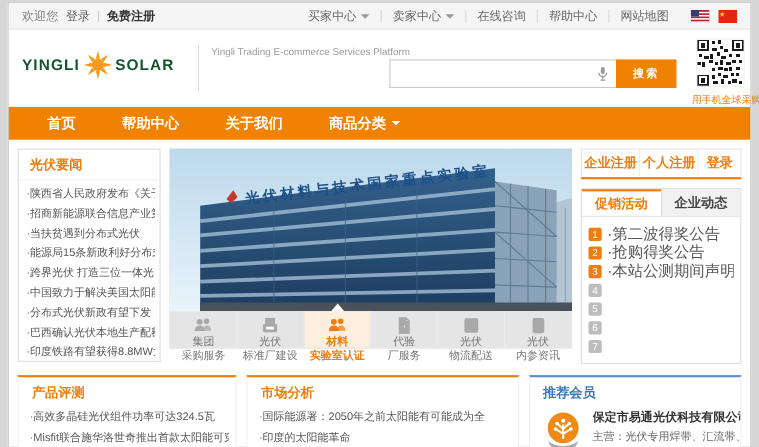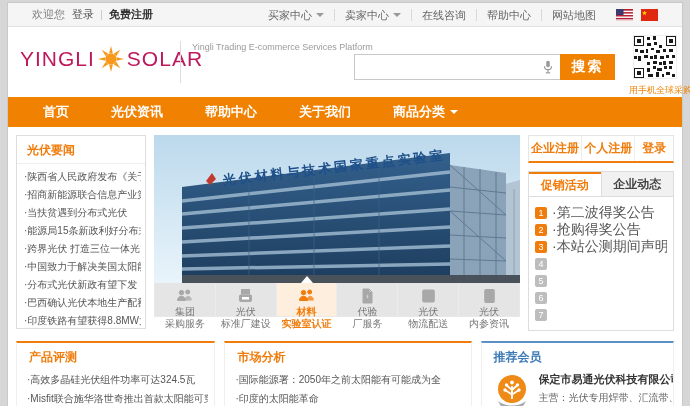--- a/index.html
+++ b/index.html
@@ -1,46 +1,46 @@
 <!DOCTYPE html>
 <html><head>
 <meta charset="utf-8">
 <style>
   * { margin:0; padding:0; box-sizing:border-box; }
   html,body { width:690px; height:406px; overflow:hidden; background:#d6d6d6;
     font-family:"Liberation Sans","DejaVu Sans",sans-serif; }
   .page { position:absolute; left:7px; top:2px; width:676px; height:404px; background:#fff; border:1px solid #c9c9c9; border-bottom:none; }
 
   
-  .topbar { height:24px; background:#f5f5f5; border-bottom:1px solid #e2e2e2; display:flex; justify-content:space-between; align-items:center; font-size:11px; color:#808080; padding:0 24px; }
+  .topbar { height:24px; background:#f5f5f5; border-bottom:1px solid #e2e2e2; display:flex; justify-content:space-between; align-items:center; font-size:11px; color:#808080; padding:0 12px; }
   .tb-left { display:flex; align-items:center; gap:7px; }
   .tb-link { color:#555; text-decoration:none; cursor:pointer; }
   .tb-link.strong { color:#333; font-weight:bold; }
   .tb-sep { width:1px; height:10px; background:#ccc; }
   .tb-right { display:flex; align-items:center; }
   .tb-item { color:#666; text-decoration:none; cursor:pointer; padding:0 10px; display:flex; align-items:center; gap:4px; border-left:1px solid #d8d8d8; line-height:12px; }
   .tb-item:first-child { border-left:none; }
   .caret { width:0; height:0; border-left:4px solid transparent; border-right:4px solid transparent; border-top:4px solid #999; display:inline-block; }
   .flags { display:flex; gap:8px; margin-left:10px; }
   .flag { cursor:pointer; display:inline-flex; }
 
   
   .header { height:70px; position:relative; background:#fff; }
   .logo { position:absolute; left:12px; top:18px; display:flex; align-items:center; cursor:pointer; }
-  .logo-txt { color:#be185d; font-weight:normal; font-size:21px; letter-spacing:1px; }
+  .logo-txt { color:#14532d; font-weight:bold; font-size:14px; letter-spacing:1px; }
   .sun { margin:0 2px; display:inline-flex; }
   .logo-div { position:absolute; left:172px; top:14px; width:1px; height:42px; background:#ddd; }
   .titleblock { position:absolute; left:184px; top:12px; }
   .site-title { color:#2b7cba; font-size:21px; font-weight:bold; letter-spacing:1px; }
   .site-sub { color:#9b9b9b; font-size:9px; margin-top:3px; }
   .search { position:absolute; left:346px; top:27px; display:flex; }
   .search-input-wrap { position:relative; }
   .search-input { width:206px; height:26px; border:1px solid #c9c9c9; border-right:none; padding:0 24px 0 8px; font-size:12px; outline:none; }
   .mic { position:absolute; right:7px; top:6px; }
-  .search-btn { width:55px; height:26px; background:#f18101; color:#fff; border:none; font-size:14px; font-weight:bold; cursor:pointer; letter-spacing:2px; }
+  .search-btn { width:55px; height:26px; background:#f18101; color:#fff; border:none; font-size:10px; font-weight:bold; cursor:pointer; letter-spacing:2px; }
   .qr-wrap { position:absolute; left:621px; top:8px; width:48px; text-align:right; }
   .qr { display:inline-flex; border:1px solid #eee; }
   .qr-cap { color:#f18101; font-size:9px; margin-top:2px; white-space:nowrap; }
 
   
   .nav { height:30px; background:#f18101; display:flex; align-items:stretch; padding-left:14px; }
   .nav-item { color:#fff; font-size:13px; font-weight:bold; line-height:30px; padding:0 21px; text-decoration:none; cursor:pointer; display:flex; align-items:center; gap:5px; }
   .nav-item .caret { border-top-color:#fff; }
 
   
@@ -228,23 +228,20 @@
         </g>
           </svg>
       </span>
       <div class="qr-cap">用手机全球采购</div>
     </div>
   </div>
 
   <div class="nav">
     <a class="nav-item">
         <span>首页</span>
-      </a>
-    <a class="nav-item">
-        <span>光伏资讯</span>
       </a>
     <a class="nav-item">
         <span>帮助中心</span>
       </a>
     <a class="nav-item">
         <span>关于我们</span>
       </a>
     <a class="nav-item">
         <span>商品分类</span>
         <i class="caret"></i>

